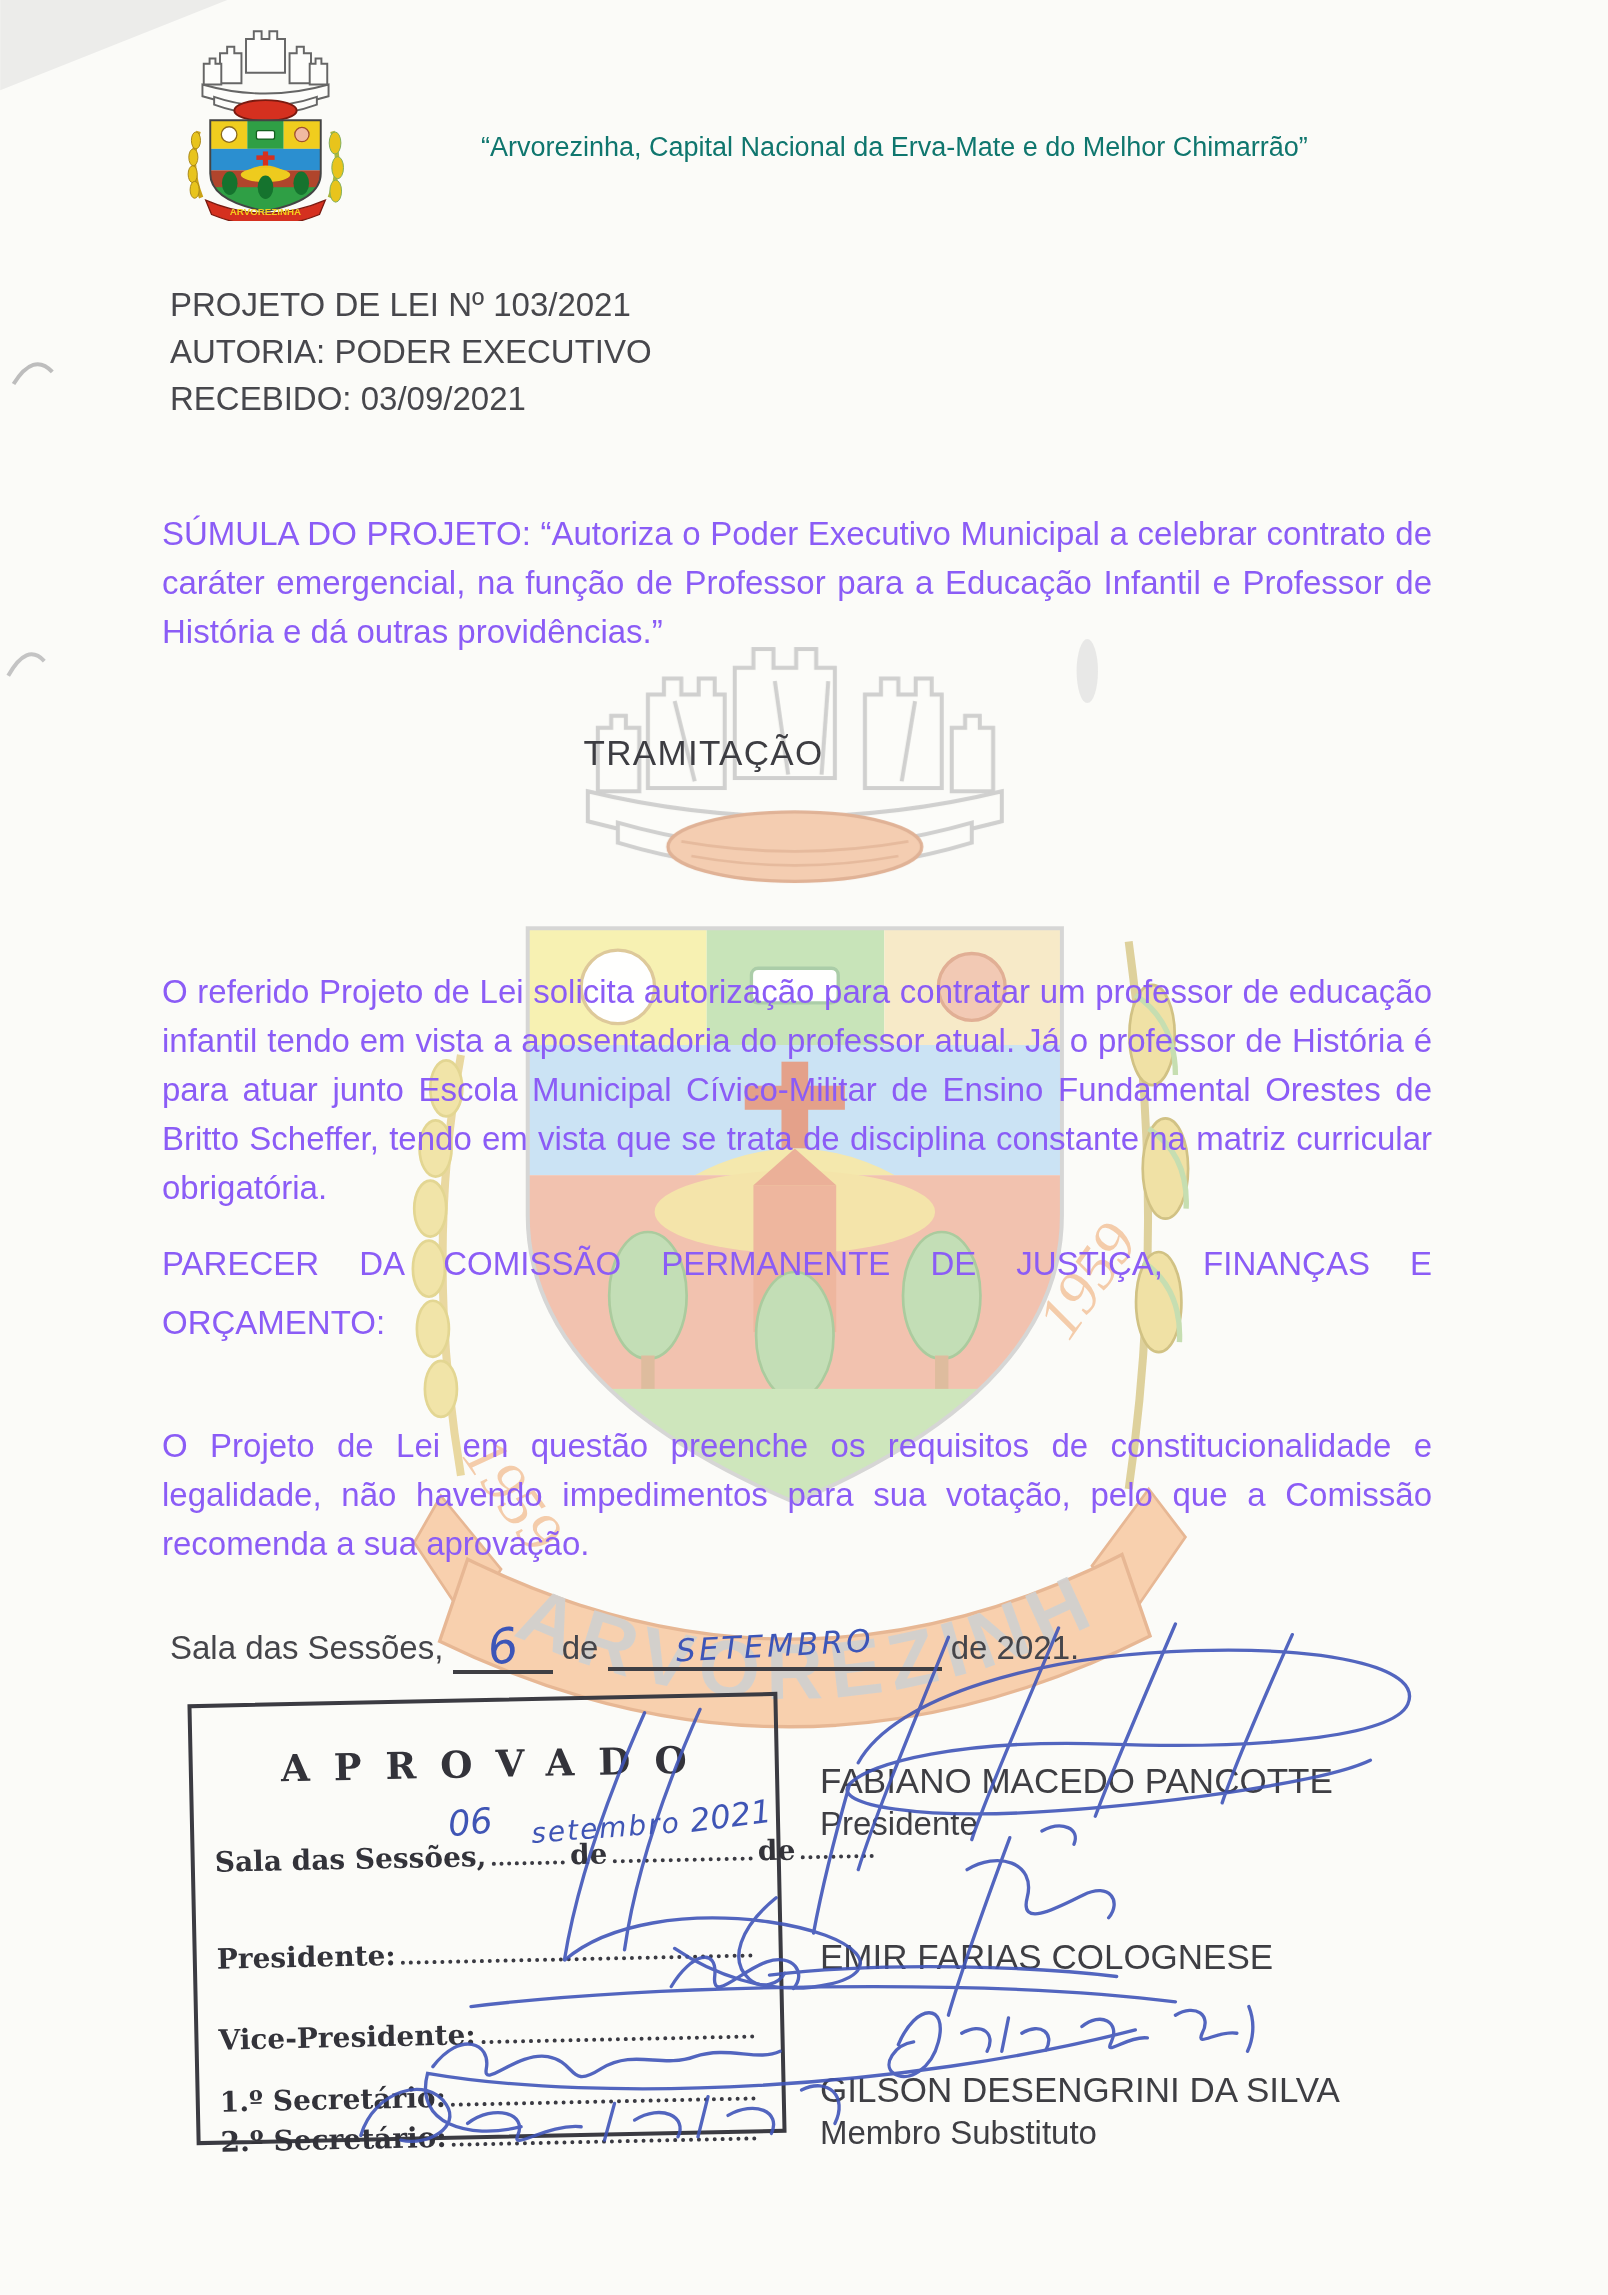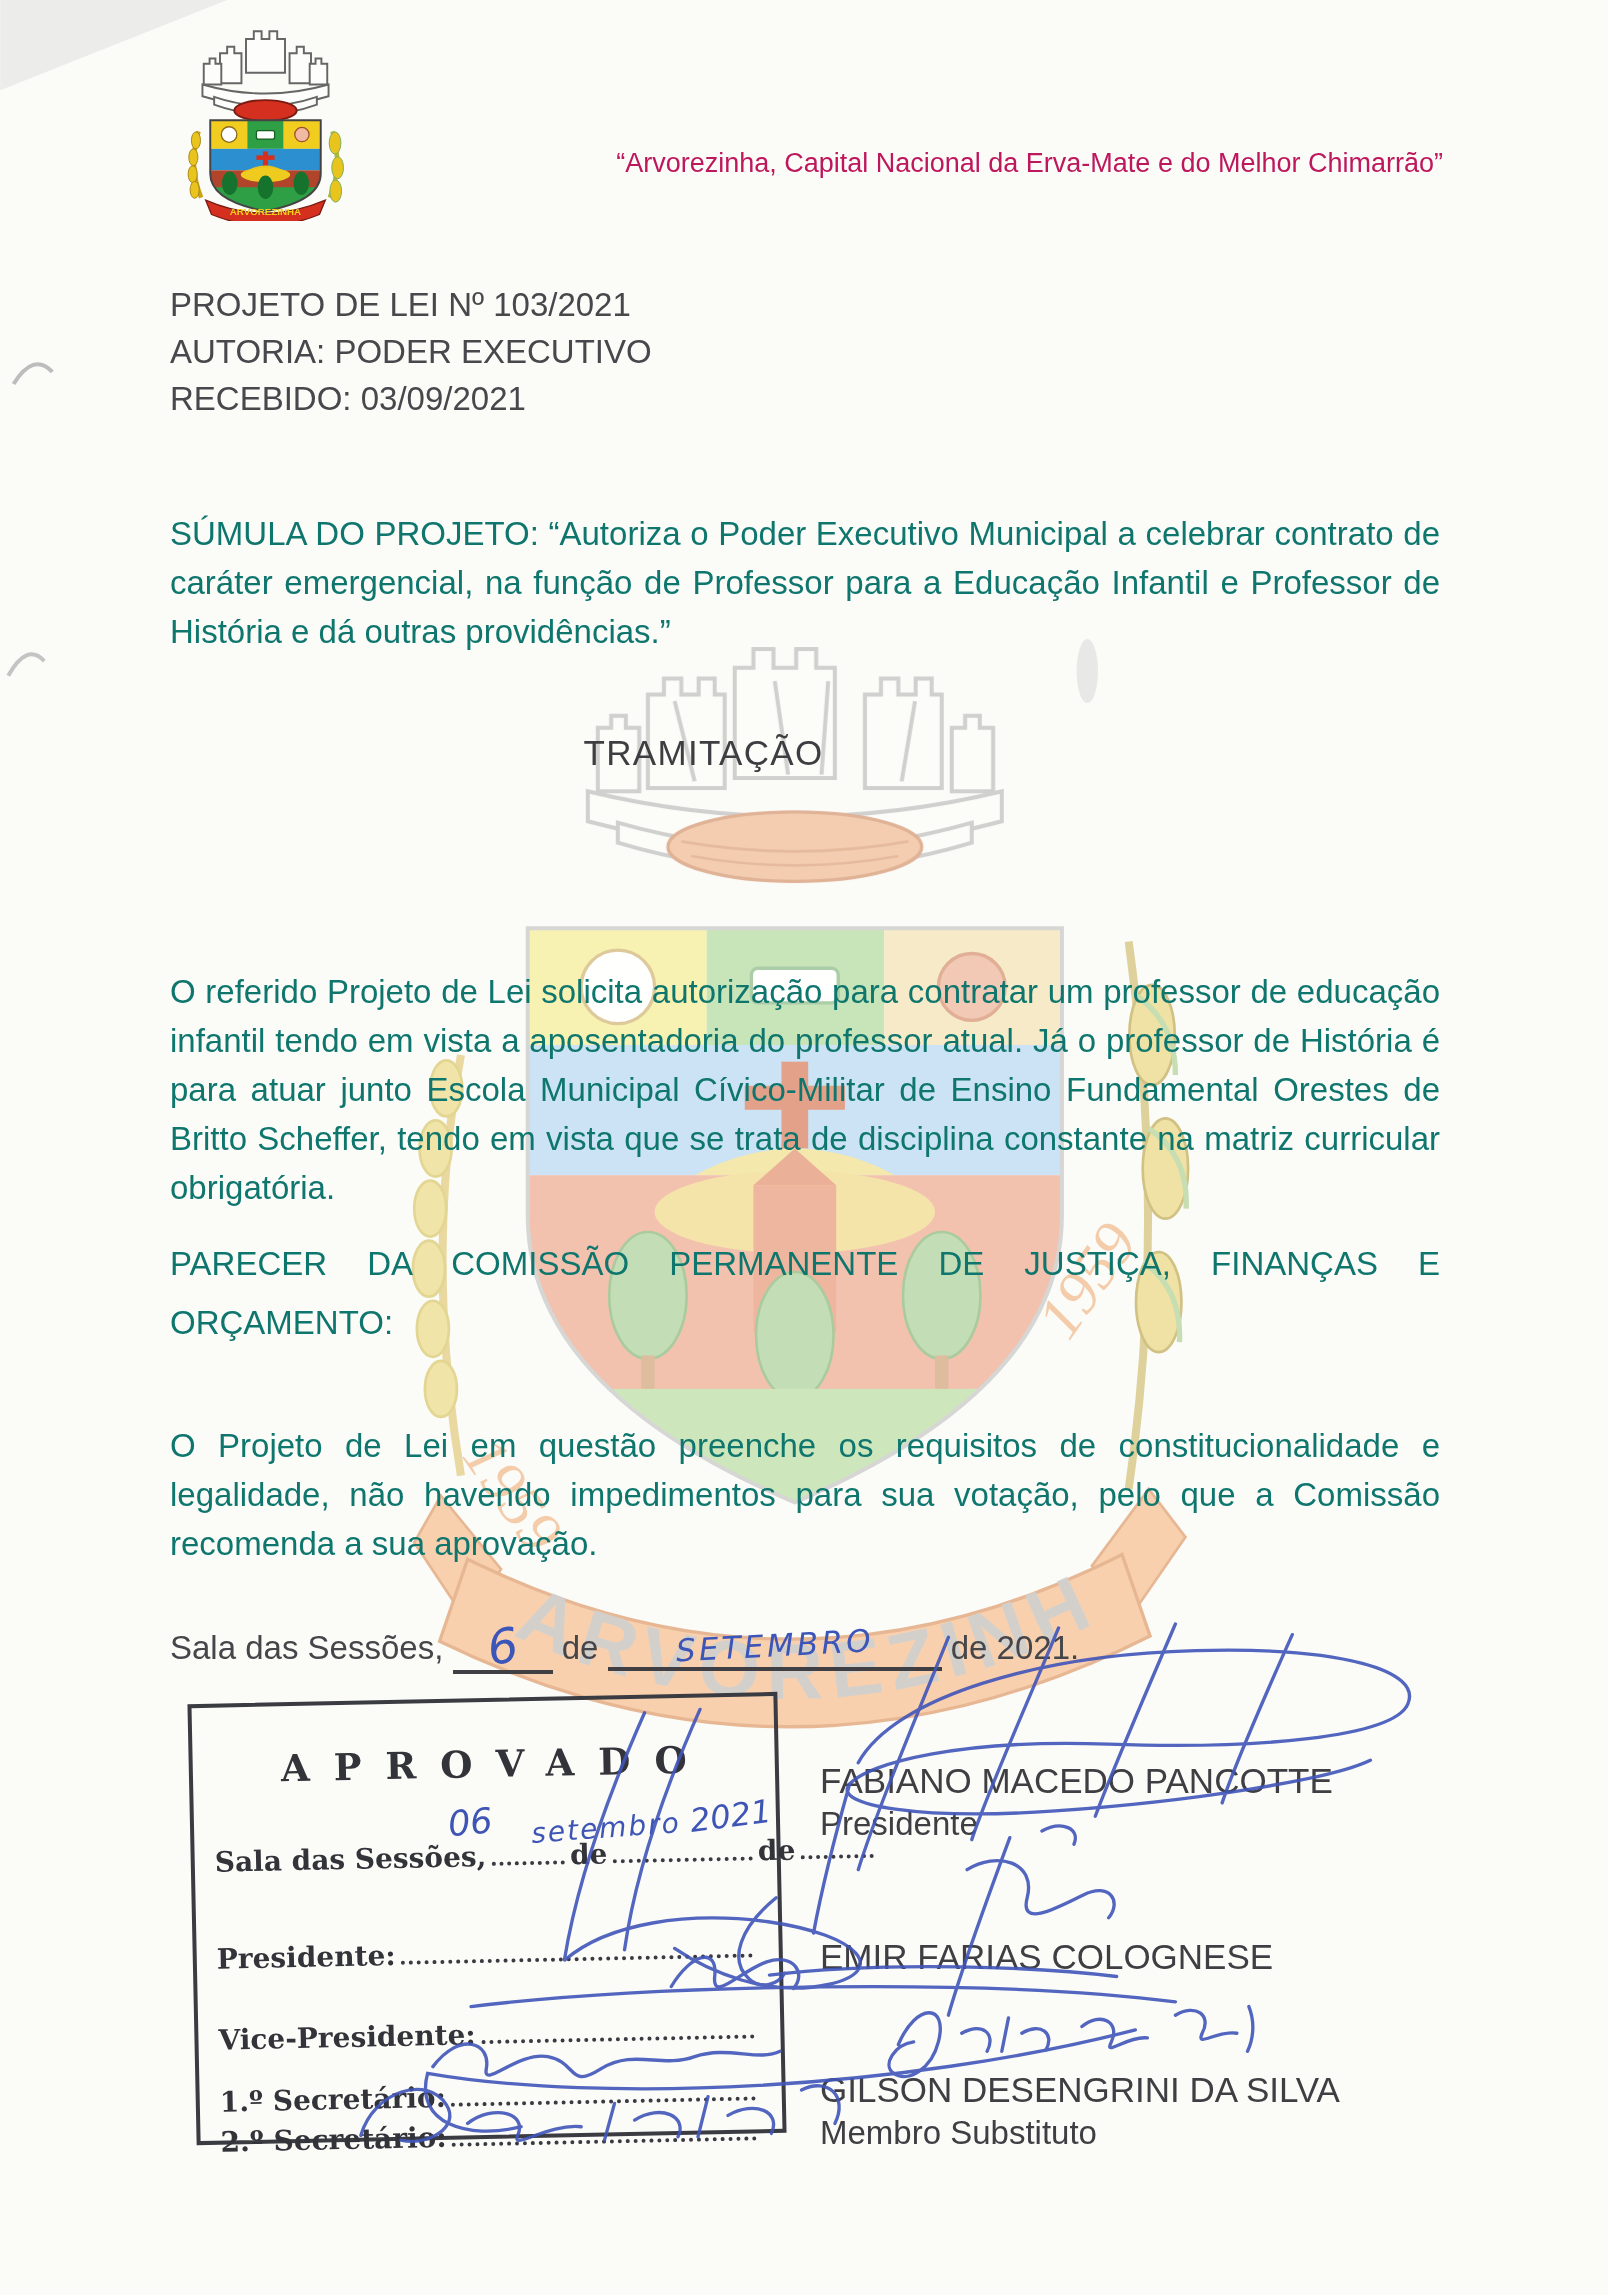--- a/index.html
+++ b/index.html
@@ -3,24 +3,24 @@
 <meta charset="utf-8">
 <style>
   html,body{margin:0;padding:0;background:#e8e8e6;}
   .page{position:relative;width:1609px;height:2295px;background:#fbfbf8;
         font-family:"Liberation Sans",sans-serif;color:#45454a;overflow:hidden;}
   .abs{position:absolute;}
   svg{display:block;}
   
   .hdr-title{left:481px;top:81px;width:962px;text-align:center;font-size:40px;
              color:#2f9e54;font-weight:bold;letter-spacing:0.7px;}
-  .hdr-sub{left:481px;top:148px;width:962px;text-align:right;font-size:27px;color:#be185d;}
+  .hdr-sub{left:481px;top:132px;width:962px;text-align:left;font-size:27px;color:#0f766e;}
   
   .meta{left:170px;top:281px;font-size:33px;line-height:47px;color:#47474c;}
-  .block{left:170px;width:1270px;font-size:33px;line-height:49px;color:#0f766e;
+  .block{left:162px;width:1270px;font-size:33px;line-height:49px;color:#8b5cf6;
          text-align:justify;}
   .sumula{top:509px;}
   .tram{left:0;top:733px;width:1407px;text-align:center;font-size:35px;color:#3d3d42;
         letter-spacing:1.3px;}
   .leitura{left:170px;top:866px;font-size:33px;color:#42424a;}
   .para1{top:967px;}
   .parecer{top:1234px;line-height:59px;}
   .para2{top:1421px;}
   
   .sala{left:170px;top:1614px;font-size:33px;color:#45454a;white-space:nowrap;}

